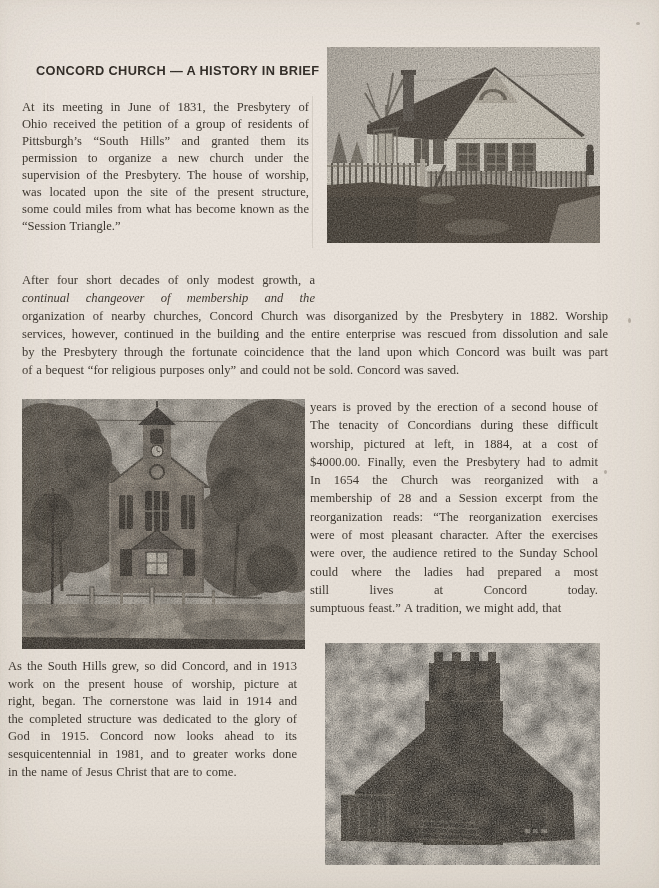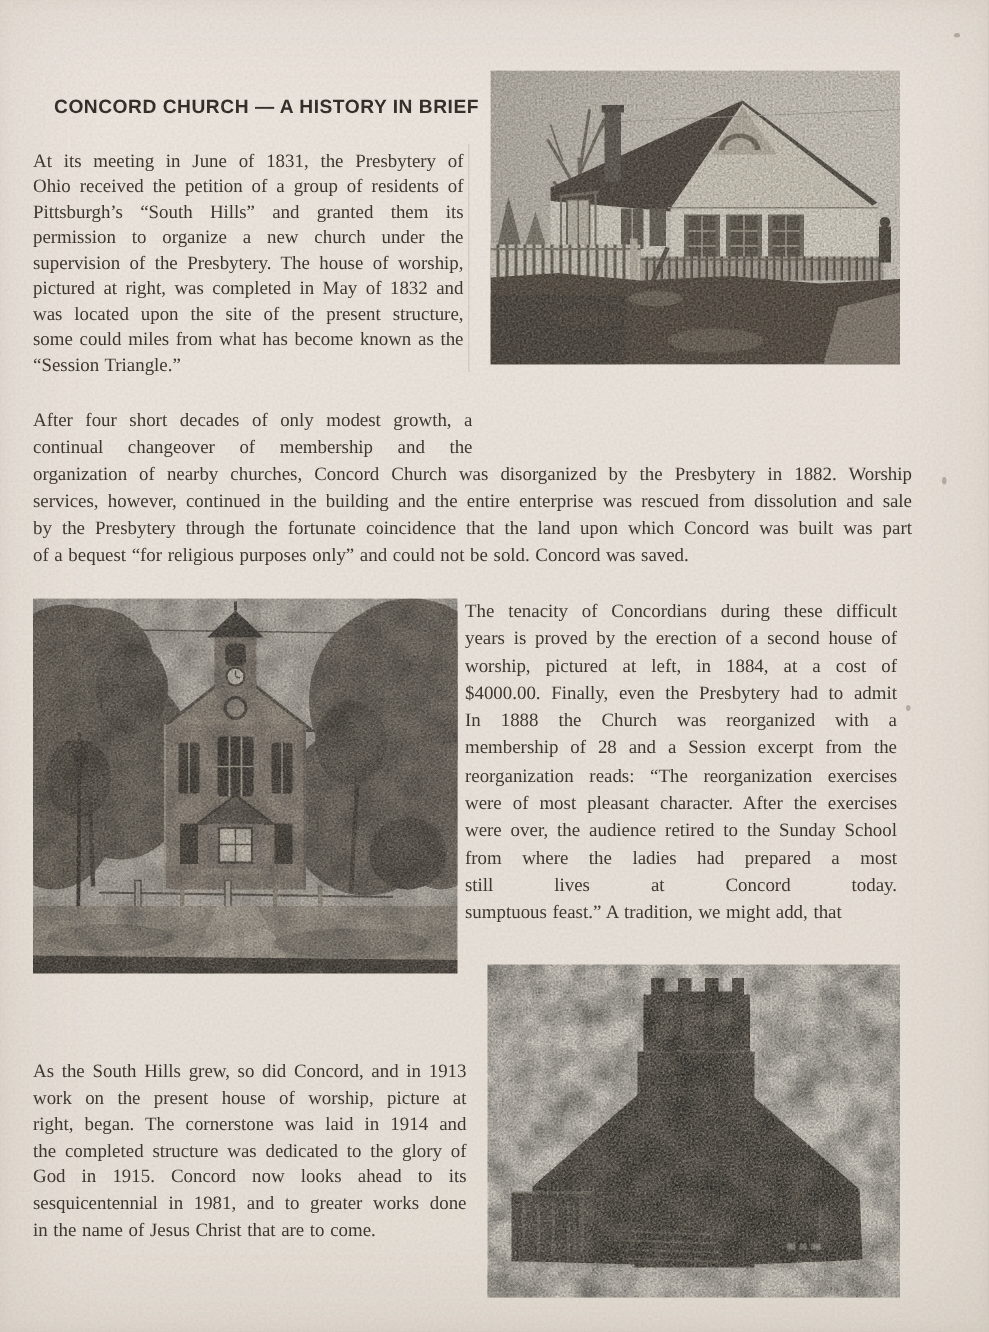--- a/index.html
+++ b/index.html
@@ -14,26 +14,26 @@
   }
   .title {
     position:absolute; left:36px; top:63px; width:270px; margin:0;
     font-family:"Liberation Sans","DejaVu Sans",sans-serif;
     font-size:12.8px; font-weight:bold; letter-spacing:.35px; color:#2d2823;
     white-space:nowrap;
   }
   .p { position:absolute; font-size:12.6px; color:#37312a; word-spacing:.6px; }
   .ln { text-align:justify; text-align-last:justify; }
   .p .ln:last-child { text-align-last:left; }
-  .p.justify-all .ln:last-child { text-align-last:justify; }
+  .p.justify-all .ln:last-child { text-align-last:justify;font-style:italic; }
   .p1 { left:22px; top:99px;  width:287px; line-height:17px;  }
   .p2a{ left:22px; top:271px; width:293px; line-height:18.3px;}
   .p2b{ left:22px; top:307px; width:586px; line-height:18.1px;}
   .p3 { left:310px;top:398px; width:288px; line-height:18.3px;}
-  .p4 { left:22px; top:658px; width:289px; line-height:17.6px;margin-top:48px;}
+  .p4 { left:8px; top:658px; width:289px; line-height:17.6px;}
   .photo { position:absolute; filter: blur(.3px) contrast(.98); }
   .photo svg { width:100%; height:100%; display:block; }
   .photo1 { left:327px; top:47px;  width:273px; height:196px; }
   .photo2 { left:22px;  top:399px; width:283px; height:250px; }
   .photo3 { left:325px; top:643px; width:275px; height:222px; }
   .paper-grain { position:absolute; inset:0; z-index:5; pointer-events:none; opacity:.32; }
   .paper-grain svg { width:100%; height:100%; display:block; }
   .speck { position:absolute; background:rgba(90,78,64,.35); border-radius:50%; z-index:4; }
   .scanline { position:absolute; left:312px; top:96px; width:1px; height:152px;
               background:rgba(95,82,68,.14); z-index:4; }
@@ -82,21 +82,20 @@
   </svg>
 
   <h1 class="title">CONCORD CHURCH — A HISTORY IN BRIEF</h1>
 
   <div class="p p1">
       <div class="ln">At its meeting in June of 1831, the Presbytery of</div>
       <div class="ln">Ohio received the petition of a group of residents of</div>
       <div class="ln">Pittsburgh’s “South Hills” and granted them its</div>
       <div class="ln">permission to organize a new church under the</div>
       <div class="ln">supervision of the Presbytery. The house of worship,</div>
-      <div class="ln">pictured at right, was completed in May of 1832 and</div>
       <div class="ln">was located upon the site of the present structure,</div>
       <div class="ln">some could miles from what has become known as the</div>
       <div class="ln">“Session Triangle.”</div>
     </div>
 
   <div class="photo photo1">
     <svg viewBox="0 0 273 196" preserveAspectRatio="none">
       <g>
         <rect width="273" height="196" fill="url(#skyA)"></rect>
 
@@ -287,30 +286,30 @@
         <path d="M0,238 L283,241 L283,250 L0,250 Z" fill="#433d35"></path>
 
         <rect width="283" height="250" fill="#000" filter="url(#fDark)" opacity="0.34"></rect>
         <rect width="283" height="250" fill="#000" filter="url(#fLight)" opacity="0.32"></rect>
         <rect width="283" height="250" fill="#000" filter="url(#fBlotch)" opacity="0.25"></rect>
       </g>
     </svg>
   </div>
 
   <div class="p p3">
+      <div class="ln">years is proved by the erection of a second house of</div>
       <div class="ln">The tenacity of Concordians during these difficult</div>
-      <div class="ln">years is proved by the erection of a second house of</div>
       <div class="ln">worship, pictured at left, in 1884, at a cost of</div>
       <div class="ln">$4000.00. Finally, even the Presbytery had to admit</div>
-      <div class="ln">In 1888 the Church was reorganized with a</div>
+      <div class="ln">In 1654 the Church was reorganized with a</div>
       <div class="ln">membership of 28 and a Session excerpt from the</div>
       <div class="ln">reorganization reads: “The reorganization exercises</div>
       <div class="ln">were of most pleasant character. After the exercises</div>
       <div class="ln">were over, the audience retired to the Sunday School</div>
-      <div class="ln">from where the ladies had prepared a most</div>
+      <div class="ln">could where the ladies had prepared a most</div>
       <div class="ln">still lives at Concord today.</div>
       <div class="ln">sumptuous feast.” A tradition, we might add, that</div>
     </div>
   <div class="p p4">
       <div class="ln">As the South Hills grew, so did Concord, and in 1913</div>
       <div class="ln">work on the present house of worship, picture at</div>
       <div class="ln">right, began. The cornerstone was laid in 1914 and</div>
       <div class="ln">the completed structure was dedicated to the glory of</div>
       <div class="ln">God in 1915. Concord now looks ahead to its</div>
       <div class="ln">sesquicentennial in 1981, and to greater works done</div>

